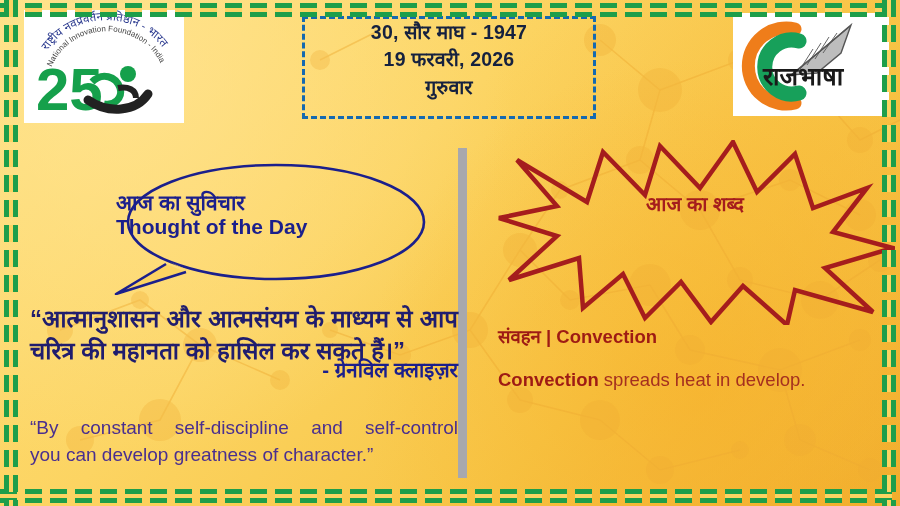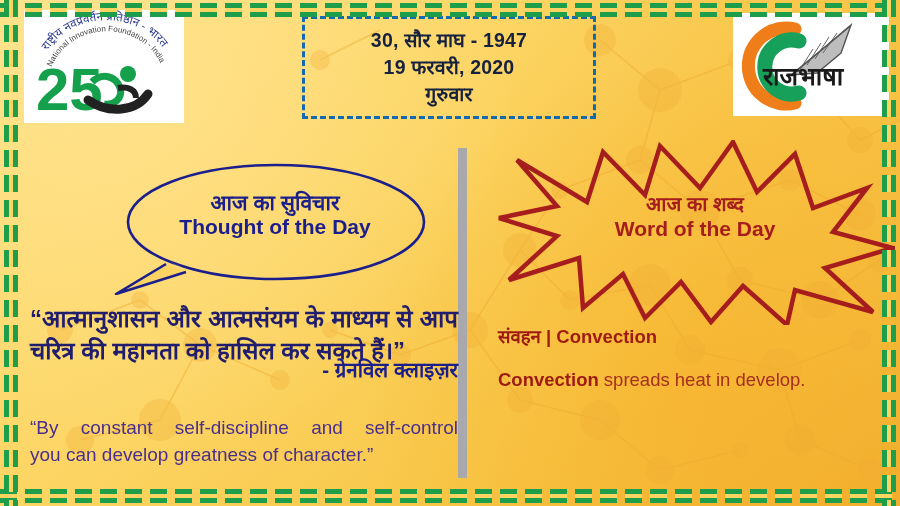--- a/index.html
+++ b/index.html
@@ -36,34 +36,34 @@
     background:repeating-linear-gradient(to bottom,#fcd462 0 17px,rgba(0,0,0,0) 17px 25px);left:5px;}
 
   
   .logo-nif{position:absolute;left:24px;top:10px;width:160px;height:113px;background:#ffffff;z-index:20;}
   .logo-raj{position:absolute;left:733px;top:13px;width:156px;height:103px;background:#ffffff;z-index:20;}
 
   
   .datebox{
     position:absolute;left:302px;top:16px;width:288px;height:97px;
     border:3px dashed #1569b0;z-index:20;
-    display:flex;flex-direction:column;align-items:center;justify-content:center;
+    display:flex;flex-direction:column;align-items:center;
   }
   .datebox div{
     color:#15213f;font-weight:bold;font-size:19.5px;line-height:1.40;
     letter-spacing:.2px;white-space:nowrap;
   }
 
   
   .divider{position:absolute;left:458px;top:148px;width:9px;height:330px;
     background:#a8a8ad;z-index:15;}
 
   
   .bubble-wrap{position:absolute;left:108px;top:160px;width:330px;height:135px;z-index:18;}
-  .bubble-txt{position:absolute;left:2px;top:31px;width:330px;text-align:center;
+  .bubble-txt{position:absolute;left:8px;top:31px;width:330px;text-align:left;
     color:#1b1f8c;line-height:1.16;}
   .bubble-txt .hi{display:block;font-size:21px;font-weight:bold;}
   .bubble-txt .en{display:block;font-size:21px;font-weight:bold;}
 
   
   .quote-hi{position:absolute;left:30px;top:303px;width:428px;z-index:18;
     color:#201d6e;font-size:24px;line-height:1.34;text-align:justify;font-weight:700;}
   .quote-hi .l1,.quote-hi .l2{display:block;}
   .quote-hi .l1{text-align-last:justify;}
   .quote-hi-by{position:absolute;left:30px;top:355px;width:428px;text-align:right;z-index:18;
@@ -184,21 +184,21 @@
         <path d="M58 62 L92 34 L118 12 L108 40 L84 60 Z" stroke-width="1.4"></path>
         <path d="M60 61 L116 14" stroke-width="1.2" fill="none"></path>
         <path d="M74 52 L88 30 M82 46 L96 24 M90 40 L104 20 M66 58 L80 36" stroke-width="0.9" fill="none"></path>
       </g>
       <text x="70" y="72" font-size="25" font-weight="bold" fill="#1a1a1a" text-anchor="middle" font-family="'Liberation Sans',sans-serif">राजभाषा</text>
     </svg>
   </div>
 
   <div class="datebox">
     <div>30, सौर माघ - 1947</div>
-    <div>19 फरवरी, 2020</div>
+    <div>19 फरवरी, 2026</div>
     <div>गुरुवार</div>
   </div>
 
   <div class="divider"></div>
 
   <div class="bubble-wrap">
     <svg viewBox="0 0 330 135" width="330" height="135">
       <ellipse cx="168" cy="62" rx="148" ry="57" fill="none" stroke="#1b1f8c" stroke-width="2.6"></ellipse>
       <path d="M58 104 L8 134 L78 112" fill="#fcd462" stroke="#1b1f8c" stroke-width="2.6" stroke-linejoin="round"></path>
       <path d="M62 102 A 148 57 0 0 0 84 112" fill="#fcd462" stroke="none"></path>
@@ -219,21 +219,20 @@
     <span class="l1">“By constant self-discipline and self-control</span>
     <span class="l2">you can develop greatness of character.”</span>
   </div>
 
   <div class="burst-wrap">
     <svg viewBox="0 0 400 185" width="400" height="185">
       <polygon fill="none" stroke="#a51d1d" stroke-width="4.5" stroke-linejoin="miter" points="22,20 92,62 108,12 150,55 165,6 205,48 238,2 262,52 300,14 318,68 372,48 338,92 398,108 330,128 378,172 300,150 292,185 248,146 216,182 186,142 150,178 128,134 88,168 84,118 14,140 62,96 4,78 62,66"></polygon>
     </svg>
     <div class="burst-txt">
       <span class="hi">आज का शब्द</span>
-      <span class="en">Word of the Day</span>
     </div>
   </div>
 
   <div class="wod">
     <div class="row">
       <b>संवहन</b><b> | </b><b>Convection</b>
     </div>
     <div class="row">
       <b>Convection</b><span class="reg"> spreads heat in develop.</span>
     </div>

